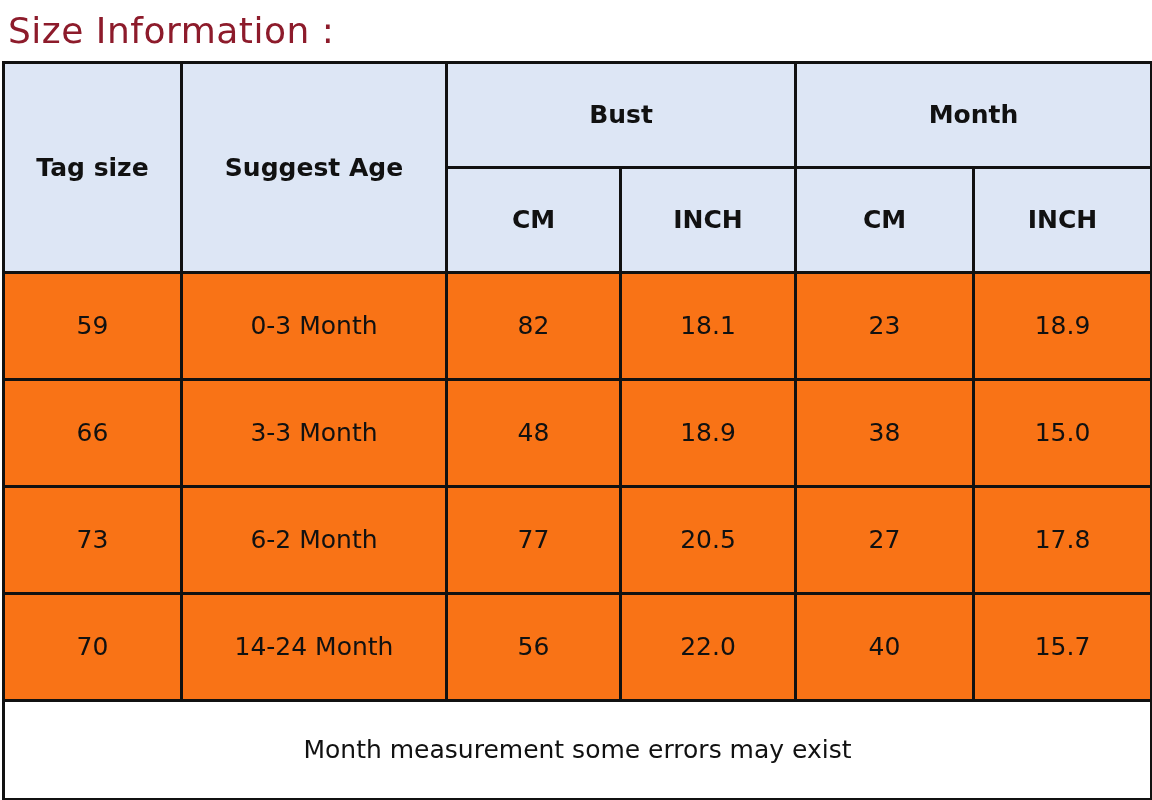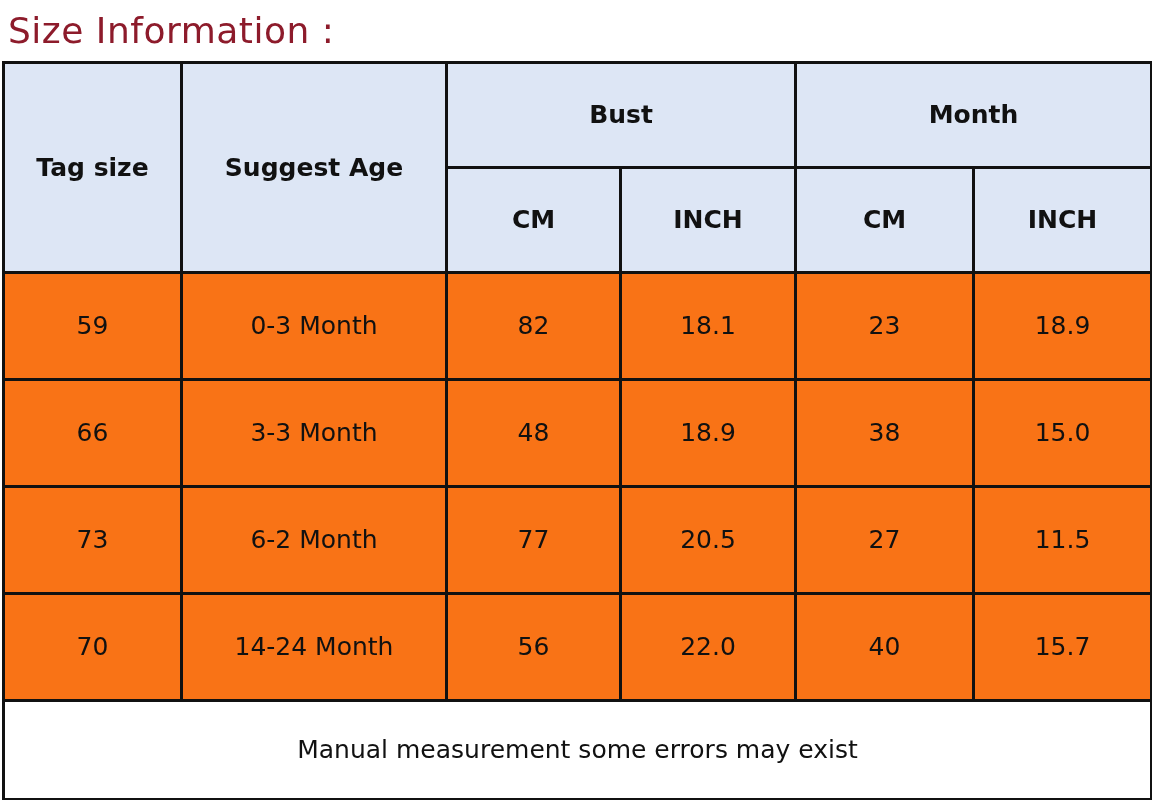--- a/index.html
+++ b/index.html
@@ -123,31 +123,31 @@
         <td>18.9</td>
         <td>38</td>
         <td>15.0</td>
       </tr>
       <tr>
         <td>73</td>
         <td>6-2 Month</td>
         <td>77</td>
         <td>20.5</td>
         <td>27</td>
-        <td>11.5</td>
+        <td>17.8</td>
       </tr>
       <tr>
         <td>70</td>
         <td>14-24 Month</td>
         <td>56</td>
         <td>22.0</td>
         <td>40</td>
         <td>15.7</td>
       </tr>
     </tbody>
     <tfoot>
       <tr>
-        <td colspan="6">Manual measurement some errors may exist</td>
+        <td colspan="6">Month measurement some errors may exist</td>
       </tr>
     </tfoot>
   </table>
 
 </div>
 
 </body></html>

